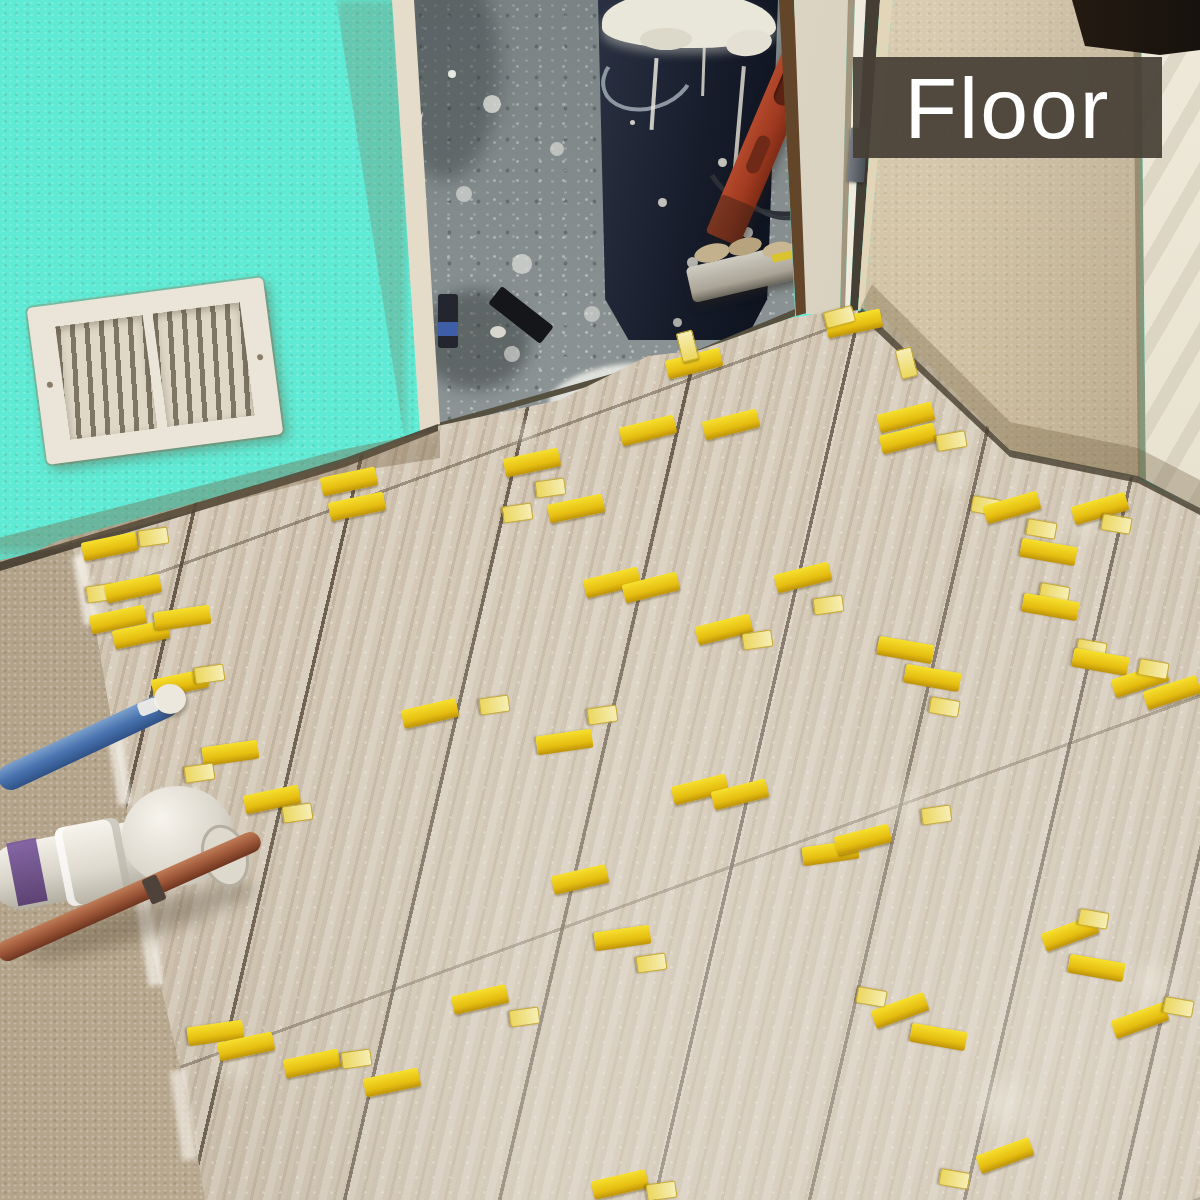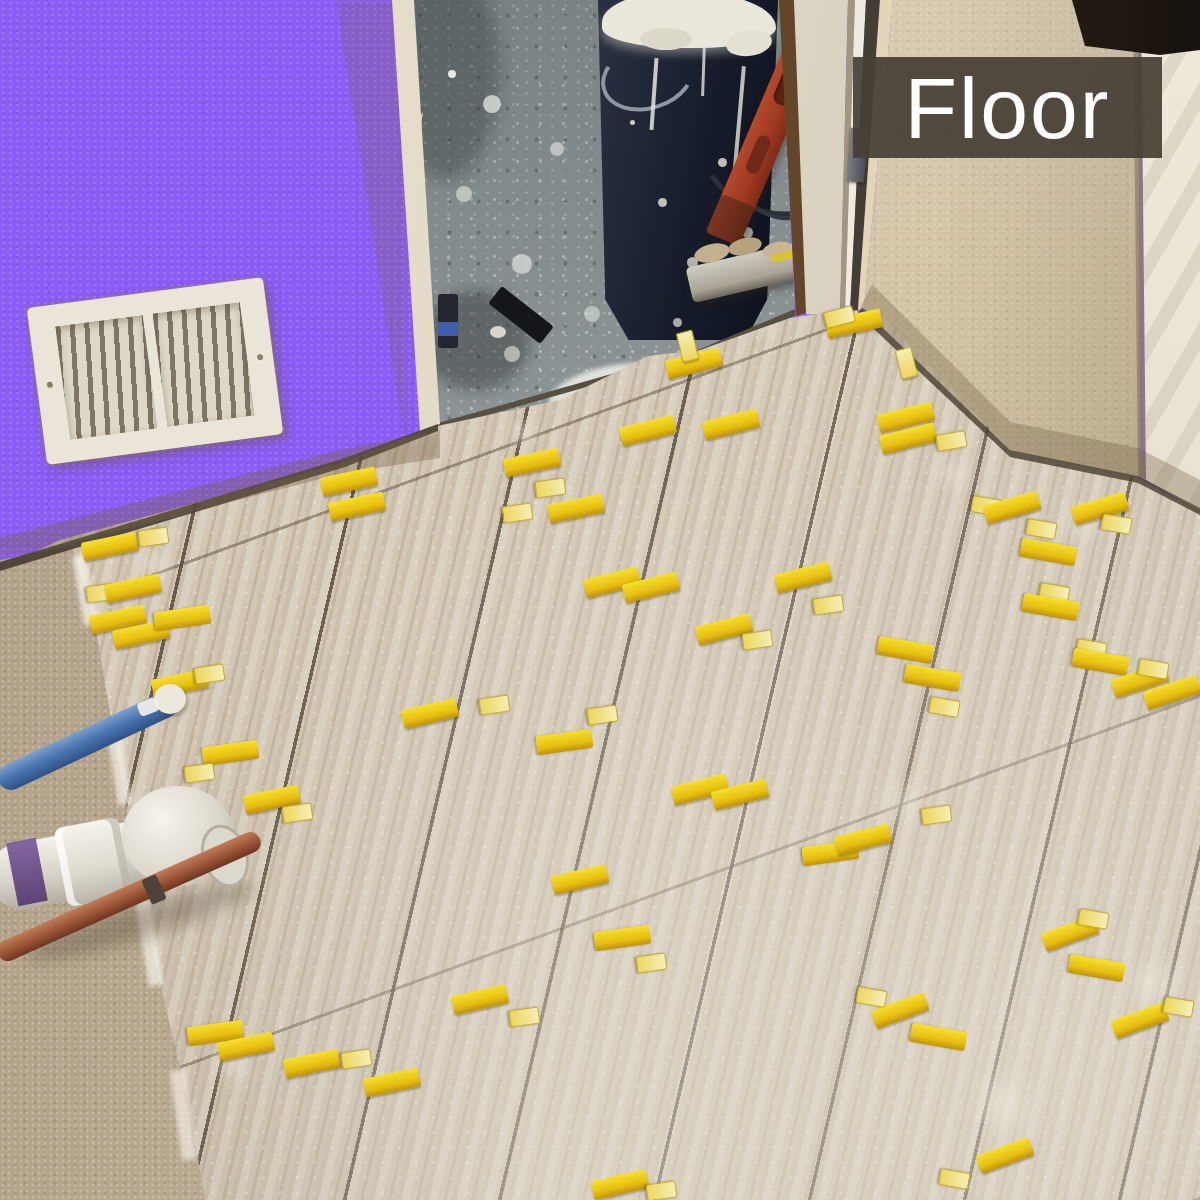--- a/index.html
+++ b/index.html
@@ -1,17 +1,17 @@
 <!DOCTYPE html>
 <html><head>
 <meta charset="utf-8">
 <style>
   html,body{margin:0;padding:0;background:#ffffff;}
   .scene{position:relative;width:1200px;height:1200px;overflow:hidden;
-         background:#8b5cf6;font-family:"Liberation Sans",sans-serif;}
+         background:#5eead4;font-family:"Liberation Sans",sans-serif;}
   .abs{position:absolute;}
   .noise{background-image:
       radial-gradient(rgba(255,255,255,.17) 1px, transparent 1.8px),
       radial-gradient(rgba(105,85,55,.15) 1.1px, transparent 2px);
       background-size:7px 6px,11px 9px;}
   
   .concrete{clip-path:polygon(412px 0,780px 0,795px 312px,700px 352px,560px 402px,438px 426px);
       background-color:#8d9596;
       background-image:
         linear-gradient(170deg, rgba(66,76,78,.30), rgba(0,0,0,0) 38%, rgba(182,186,180,.28) 82%),

